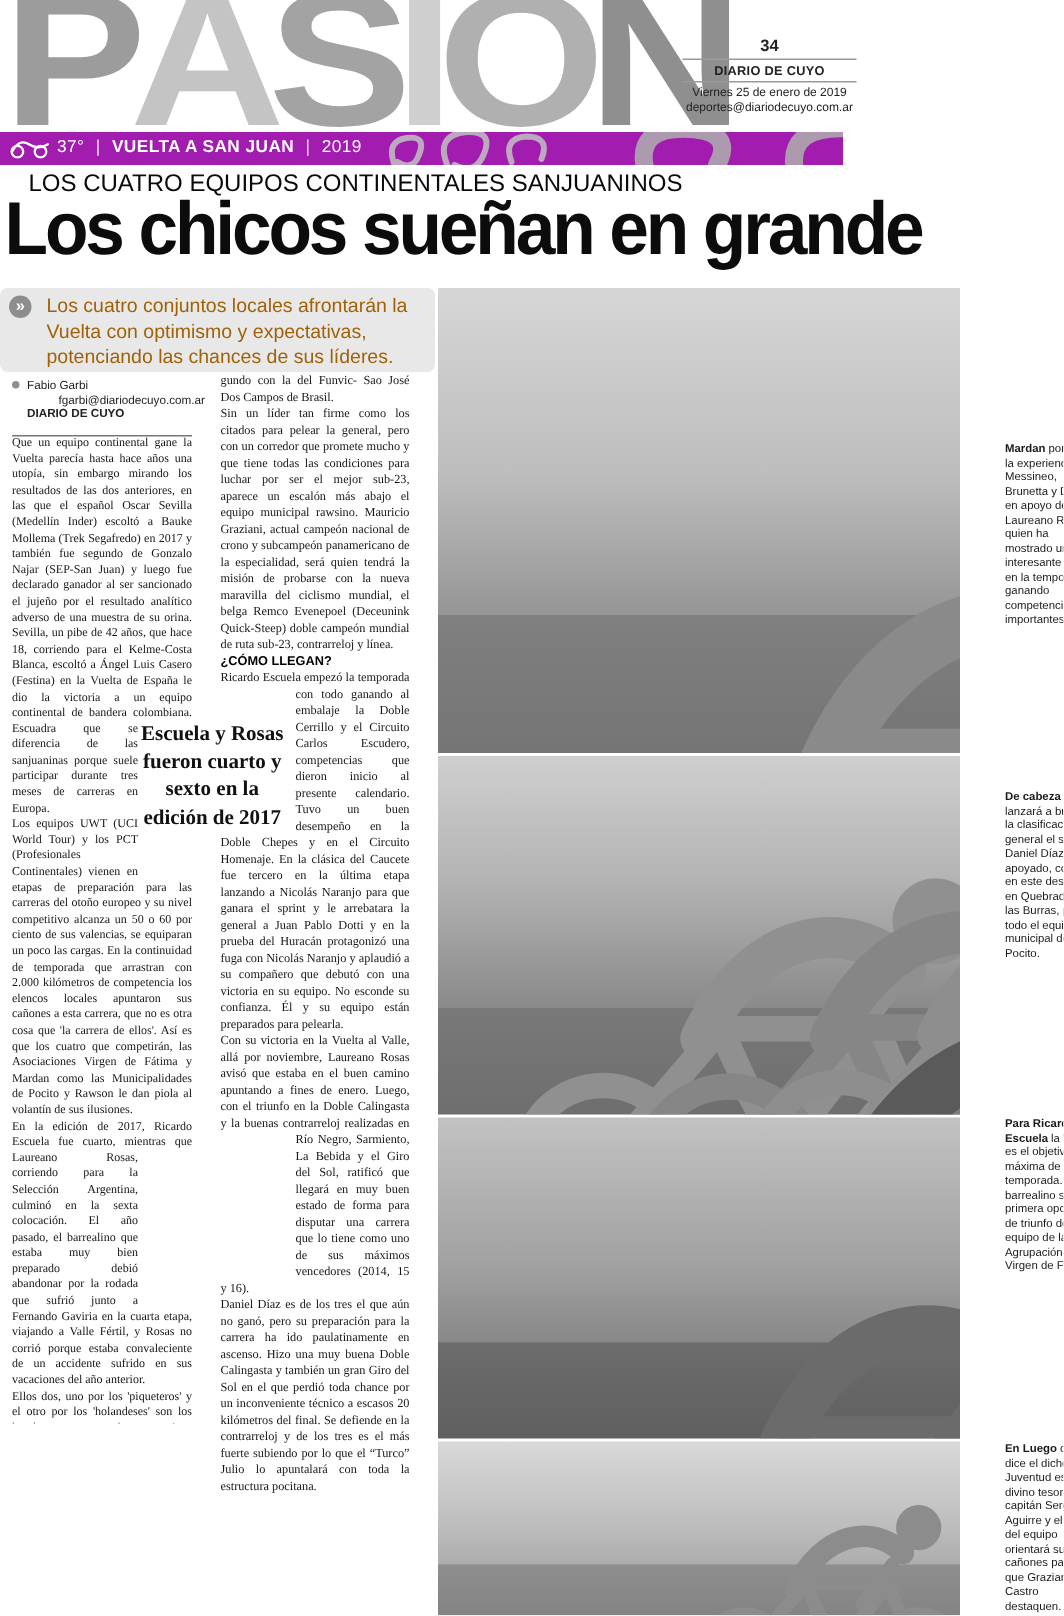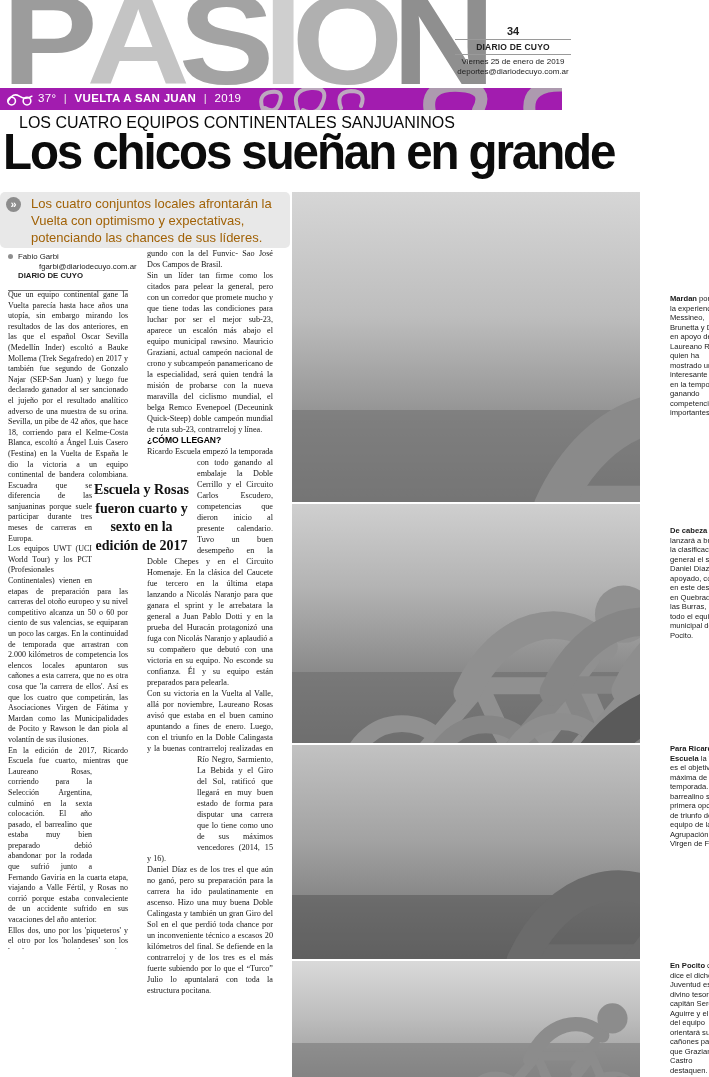--- a/index.html
+++ b/index.html
@@ -227,16 +227,16 @@
   <div class="cap cap1">
     <b>Mardan</b><span>pondrá la experiencia de Messineo, Brunetta y Díaz en apoyo de Laureano Rosas, quien ha mostrado un interesante nivel en la temporada ganando competencias importantes.</span>
   </div>
   <div class="cap cap2">
     <b>De cabeza</b><span>se lanzará a buscar la clasificación general el salteño Daniel Díaz, apoyado, como en este descenso en Quebrada de las Burras, por todo el equipo municipal de Pocito.</span>
   </div>
   <div class="cap cap3">
     <b>Para Ricardo Escuela</b><span>la Vuelta es el objetivo de máxima de la temporada. El barrealino será la primera opción de triunfo del equipo de la Agrupación Virgen de Fátima.</span>
   </div>
   <div class="cap cap4">
-    <b>En Pocito</b><span>como dice el dicho, la Juventud es un divino tesoro. El capitán Sergio Aguirre y el resto del equipo orientará sus cañones para que Graziani y Castro destaquen.</span>
+    <b>En Luego</b><span>como dice el dicho, la Juventud es un divino tesoro. El capitán Sergio Aguirre y el resto del equipo orientará sus cañones para que Graziani y Castro destaquen.</span>
   </div>
 
 </div>
 
 </body></html>

